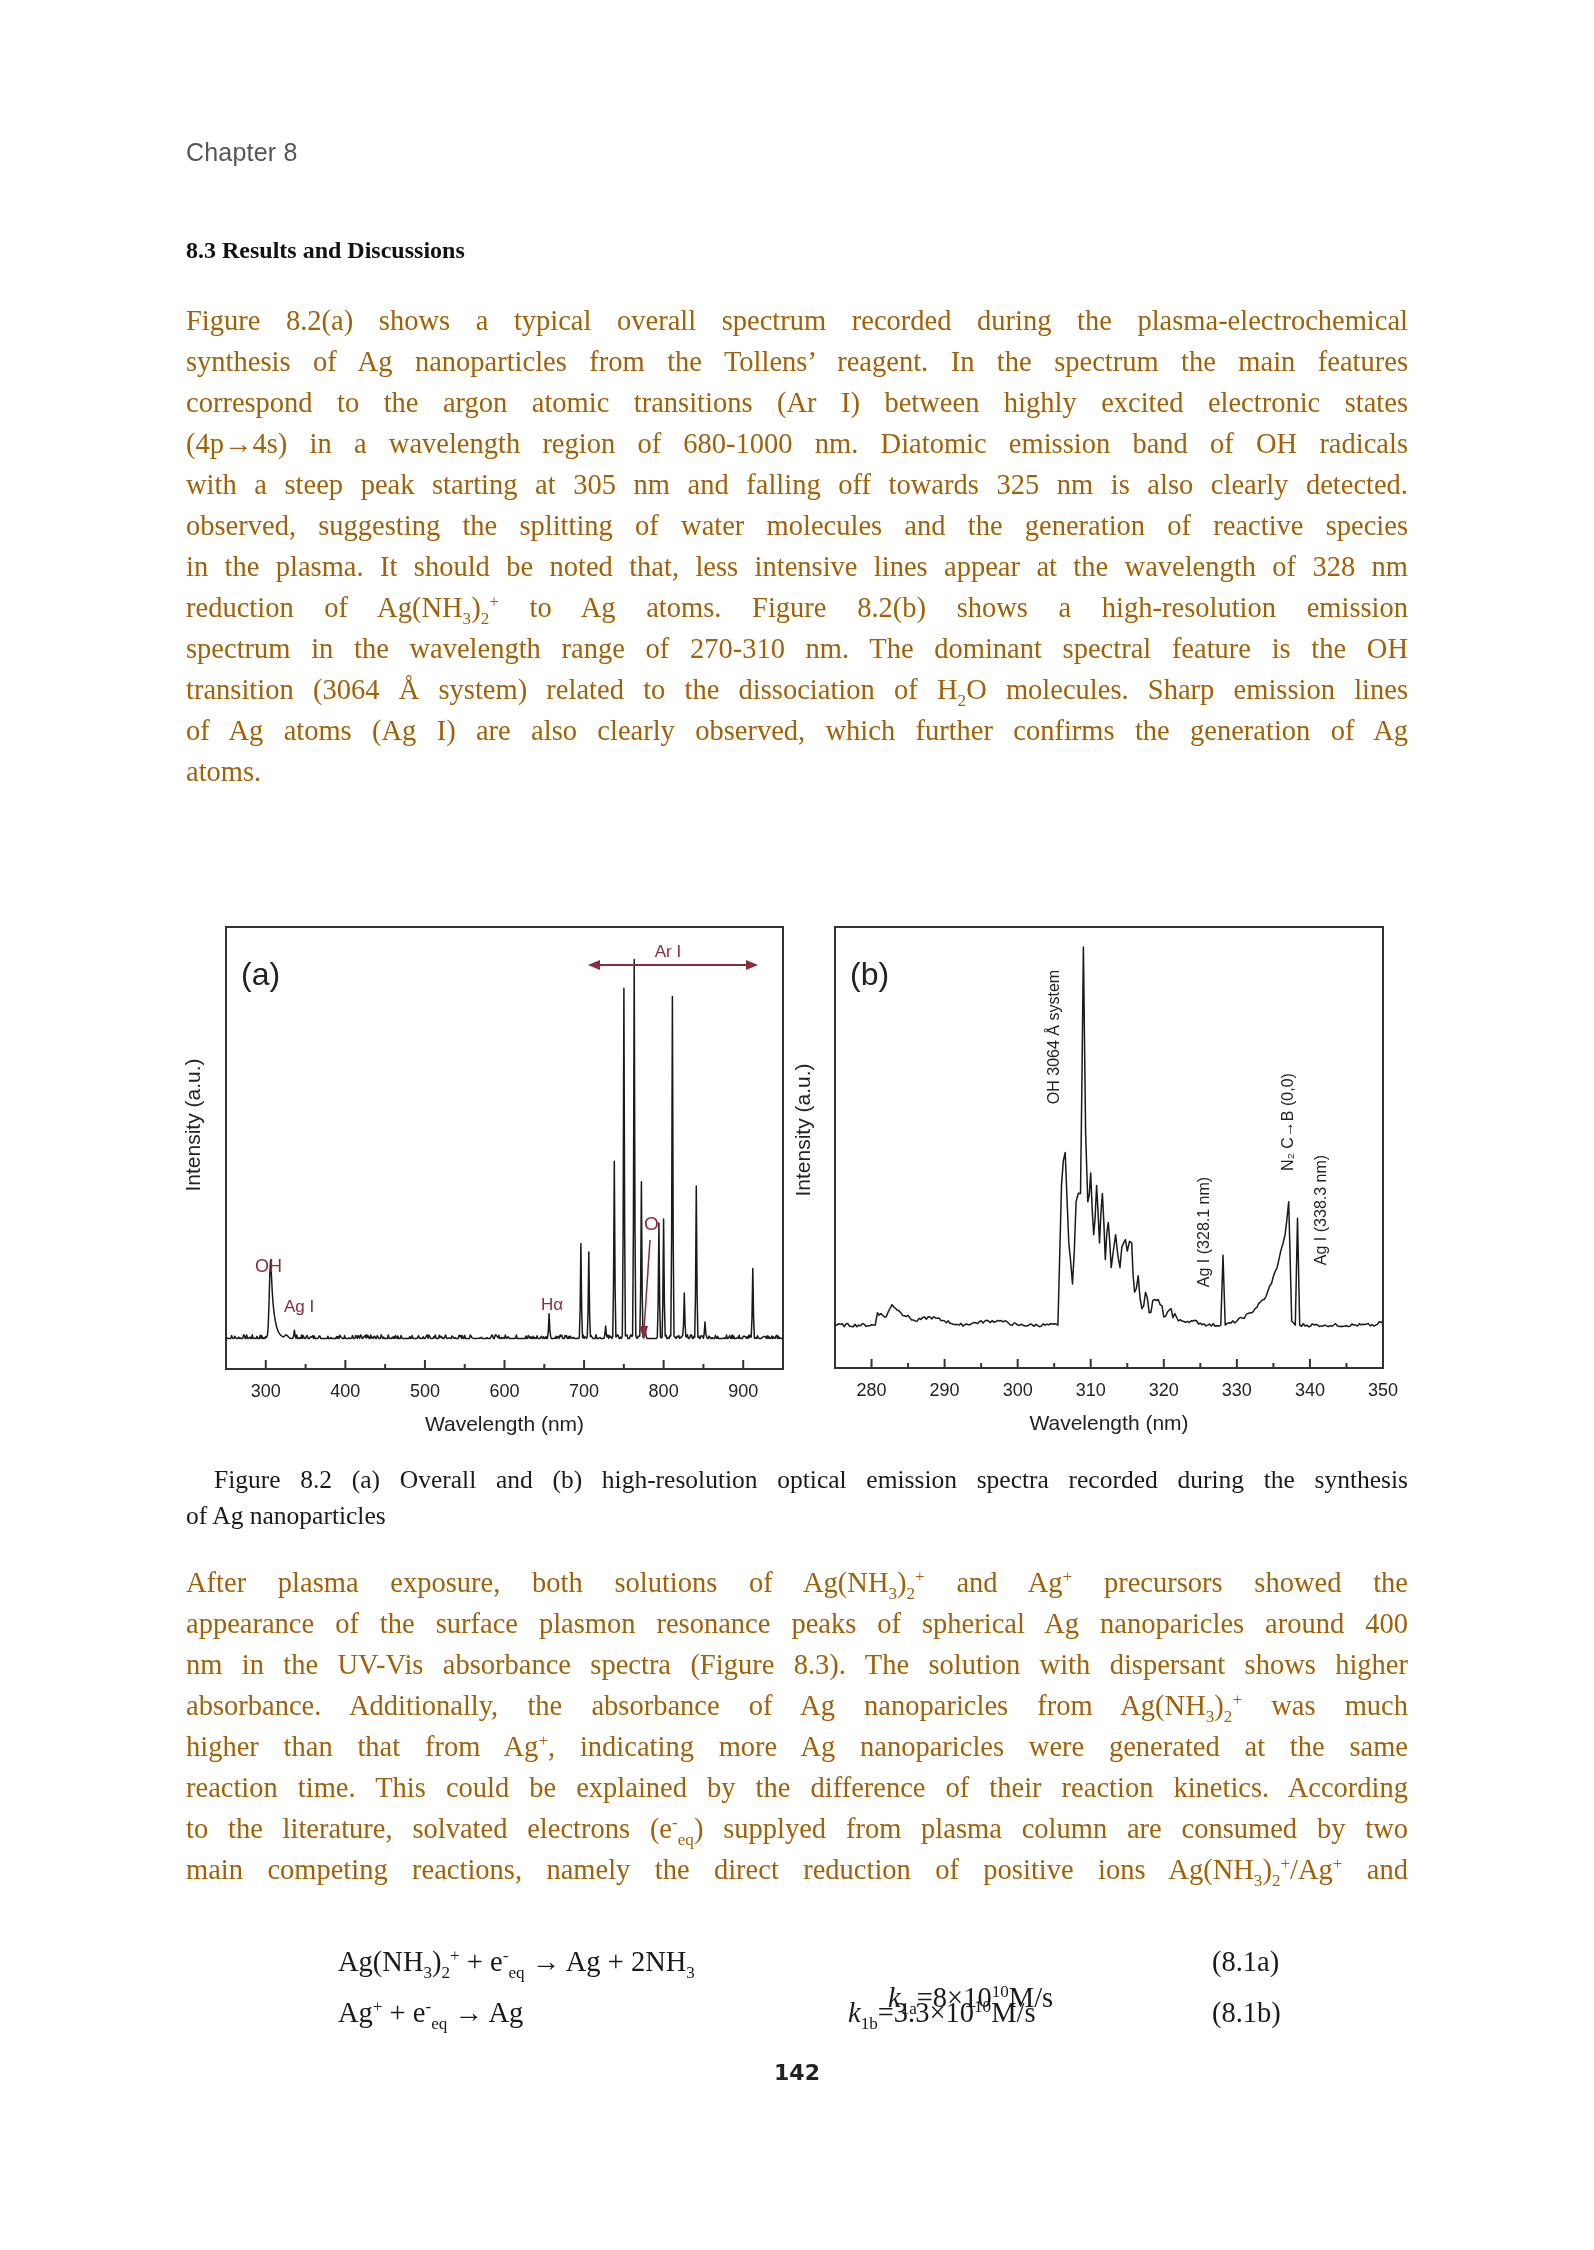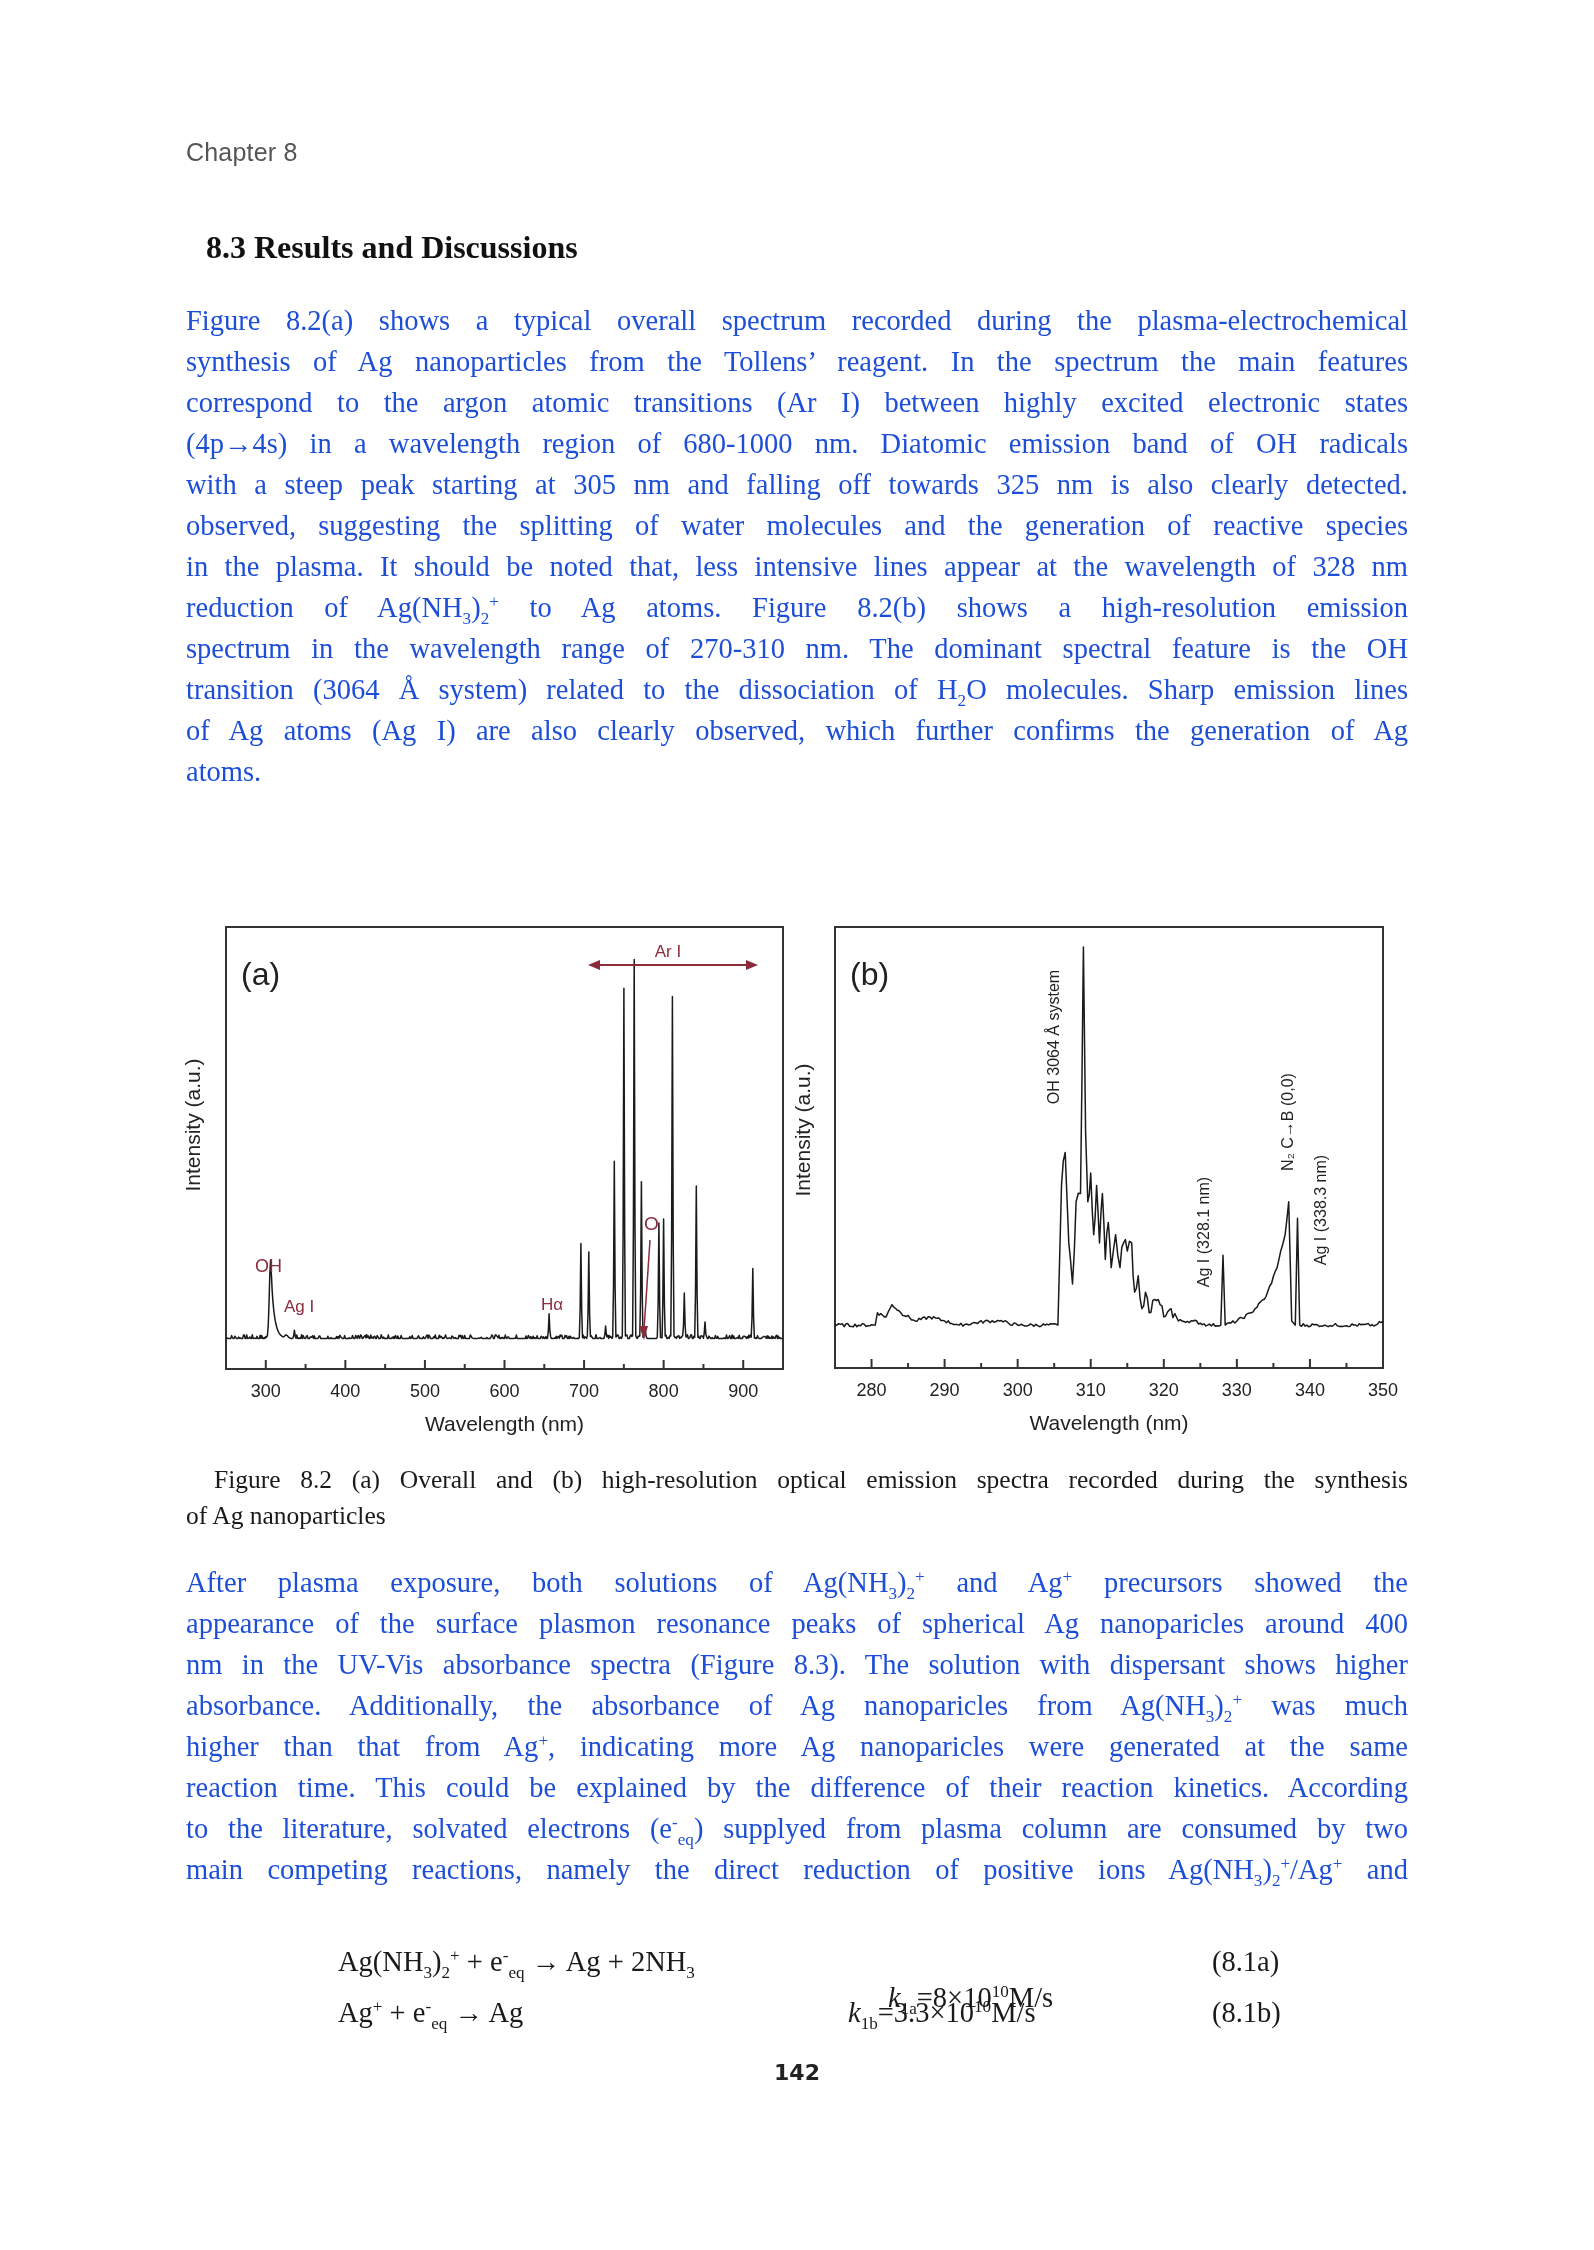--- a/index.html
+++ b/index.html
@@ -1,19 +1,19 @@
 <!DOCTYPE html>
 <html><head>
 <meta charset="utf-8">
 <style>
   html, body { margin:0; padding:0; background:#ffffff; }
   body { width:1594px; height:2250px; position:relative; overflow:hidden; color:#1a1a1a; }
   .running-head { position:absolute; left:186px; top:138px; font-family:"Liberation Sans", sans-serif; font-size:25px; color:#555; font-weight:300; letter-spacing:0.2px; }
-  .section-title { position:absolute; left:186px; top:229px; font-family:"Liberation Serif", serif; font-weight:bold; font-size:32px; color:#111;margin-left:20px; }
-  .para { position:absolute; left:186px; width:1222px; font-family:"Liberation Serif", serif; font-size:28.5px; line-height:41px; text-align:justify; color:#1d4ed8; margin:0; }
+  .section-title { position:absolute; left:186px; top:237px; font-family:"Liberation Serif", serif; font-weight:bold; font-size:24px; color:#111; }
+  .para { position:absolute; left:186px; width:1222px; font-family:"Liberation Serif", serif; font-size:28.5px; line-height:41px; text-align:justify; color:#a16207; margin:0; }
   .para .line { display:block; text-align:justify; text-align-last:justify; white-space:nowrap; }
   .para .line.last { text-align-last:left; }
   sup, sub { font-size:60%; line-height:0; }
   .caption { position:absolute; left:186px; top:1462px; width:1222px; font-family:"Liberation Serif", serif; font-size:25.5px; line-height:36px; color:#1a1a1a; }
   .caption .line { display:block; text-align:justify; text-align-last:justify; white-space:nowrap; }
   .caption .line.last { text-align-last:left; }
   .caption b { font-weight:normal;margin-left:28px; }
   .eq-row { position:absolute; font-family:"Liberation Serif", serif; font-size:28.5px; color:#1a1a1a; white-space:nowrap; }
   .page-number { position:absolute; left:0; width:1594px; top:2060px; text-align:center; font-family:"DejaVu Sans", sans-serif; font-size:22px; color:#222;font-weight:bold; }
   svg text { font-family:"Liberation Sans", sans-serif; }

